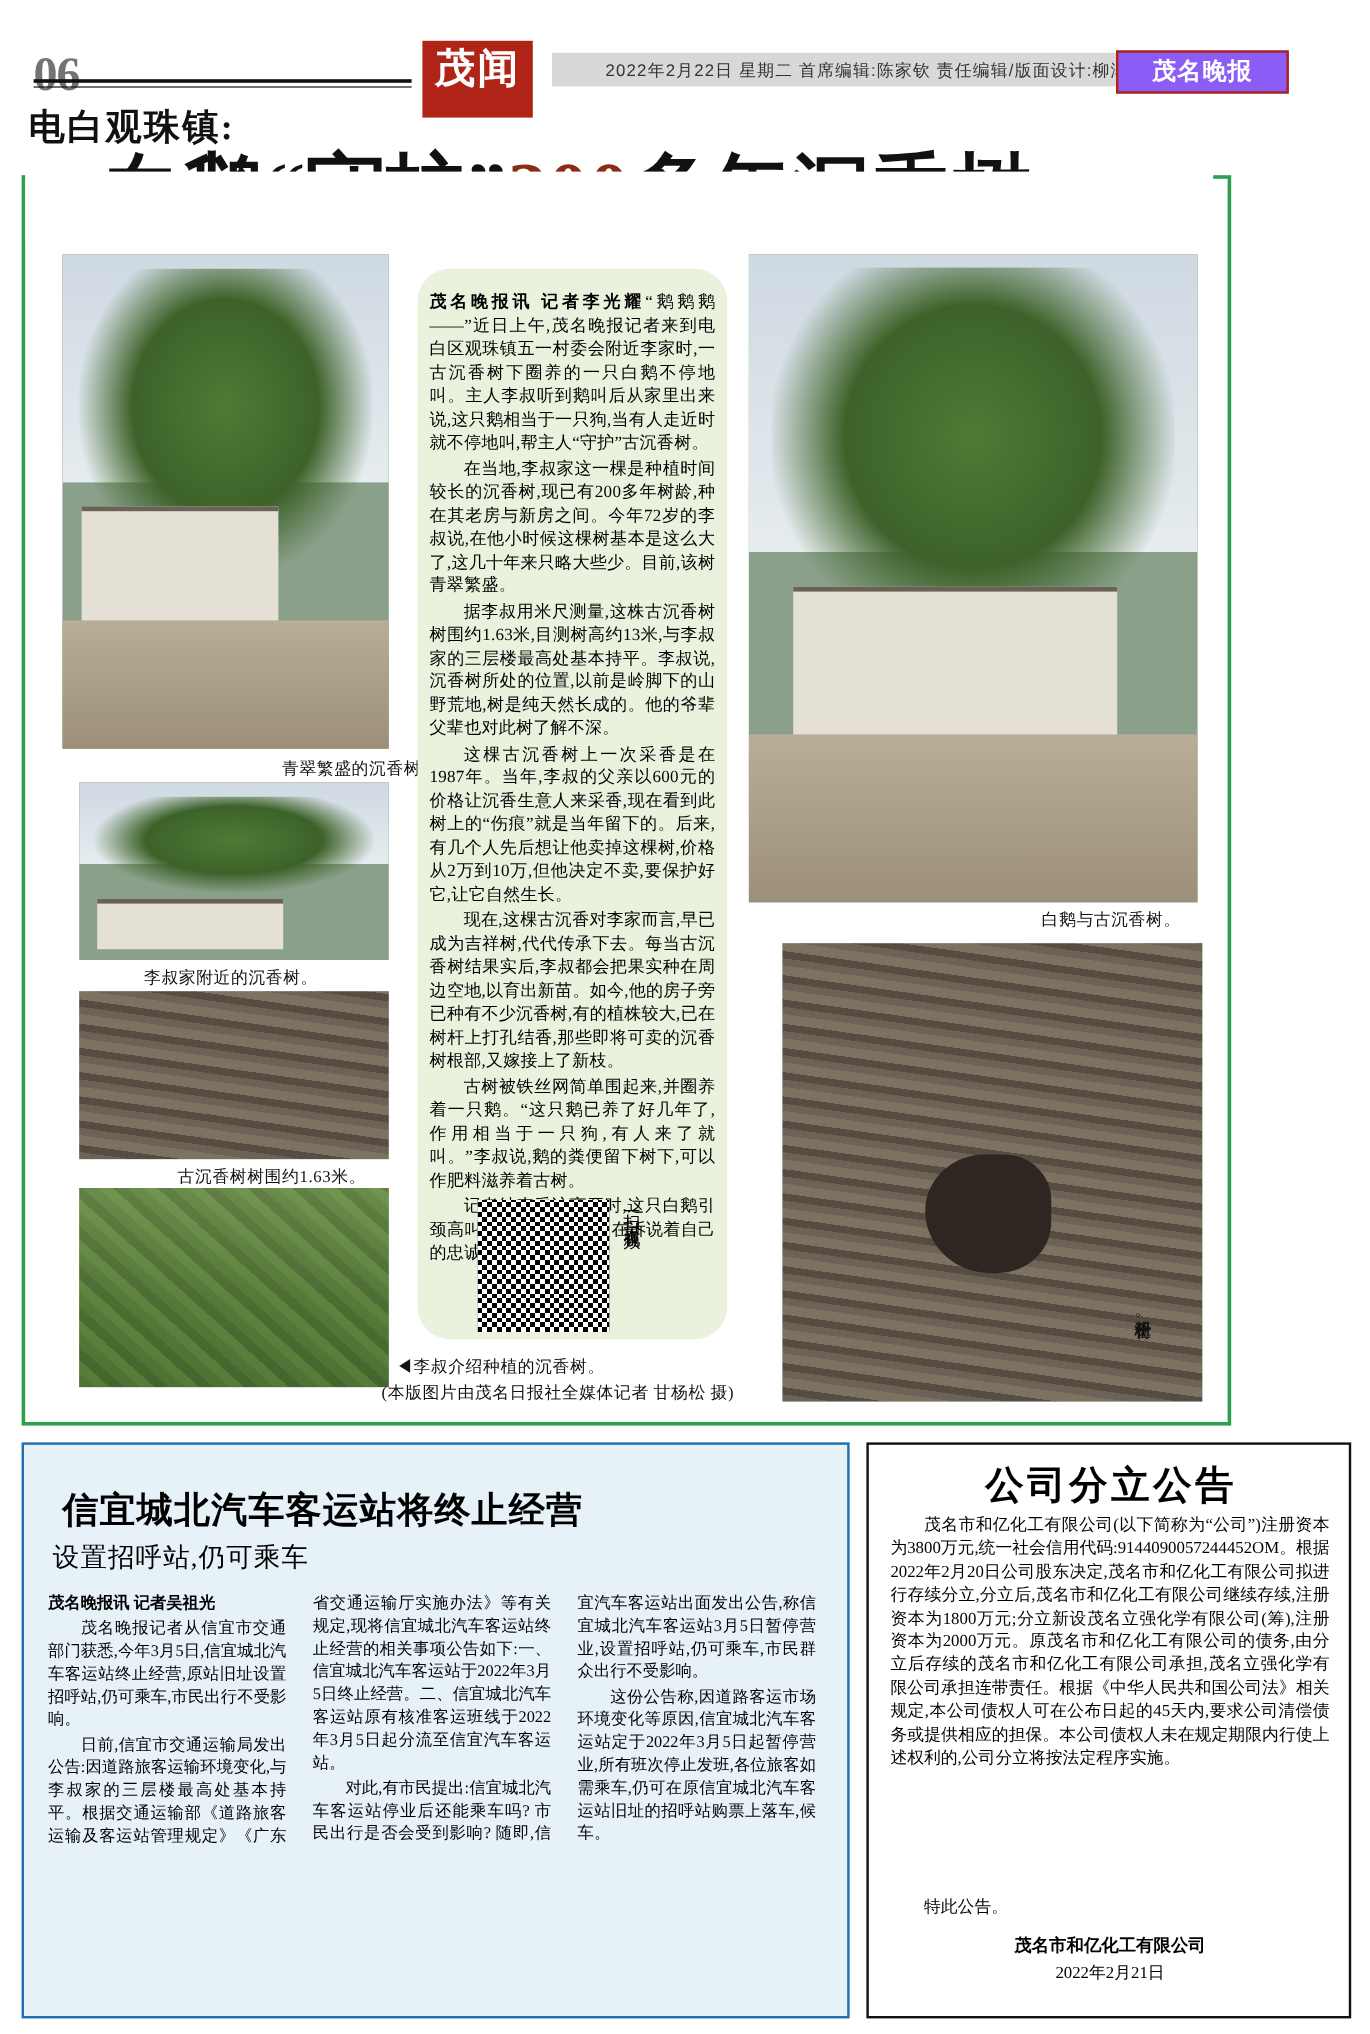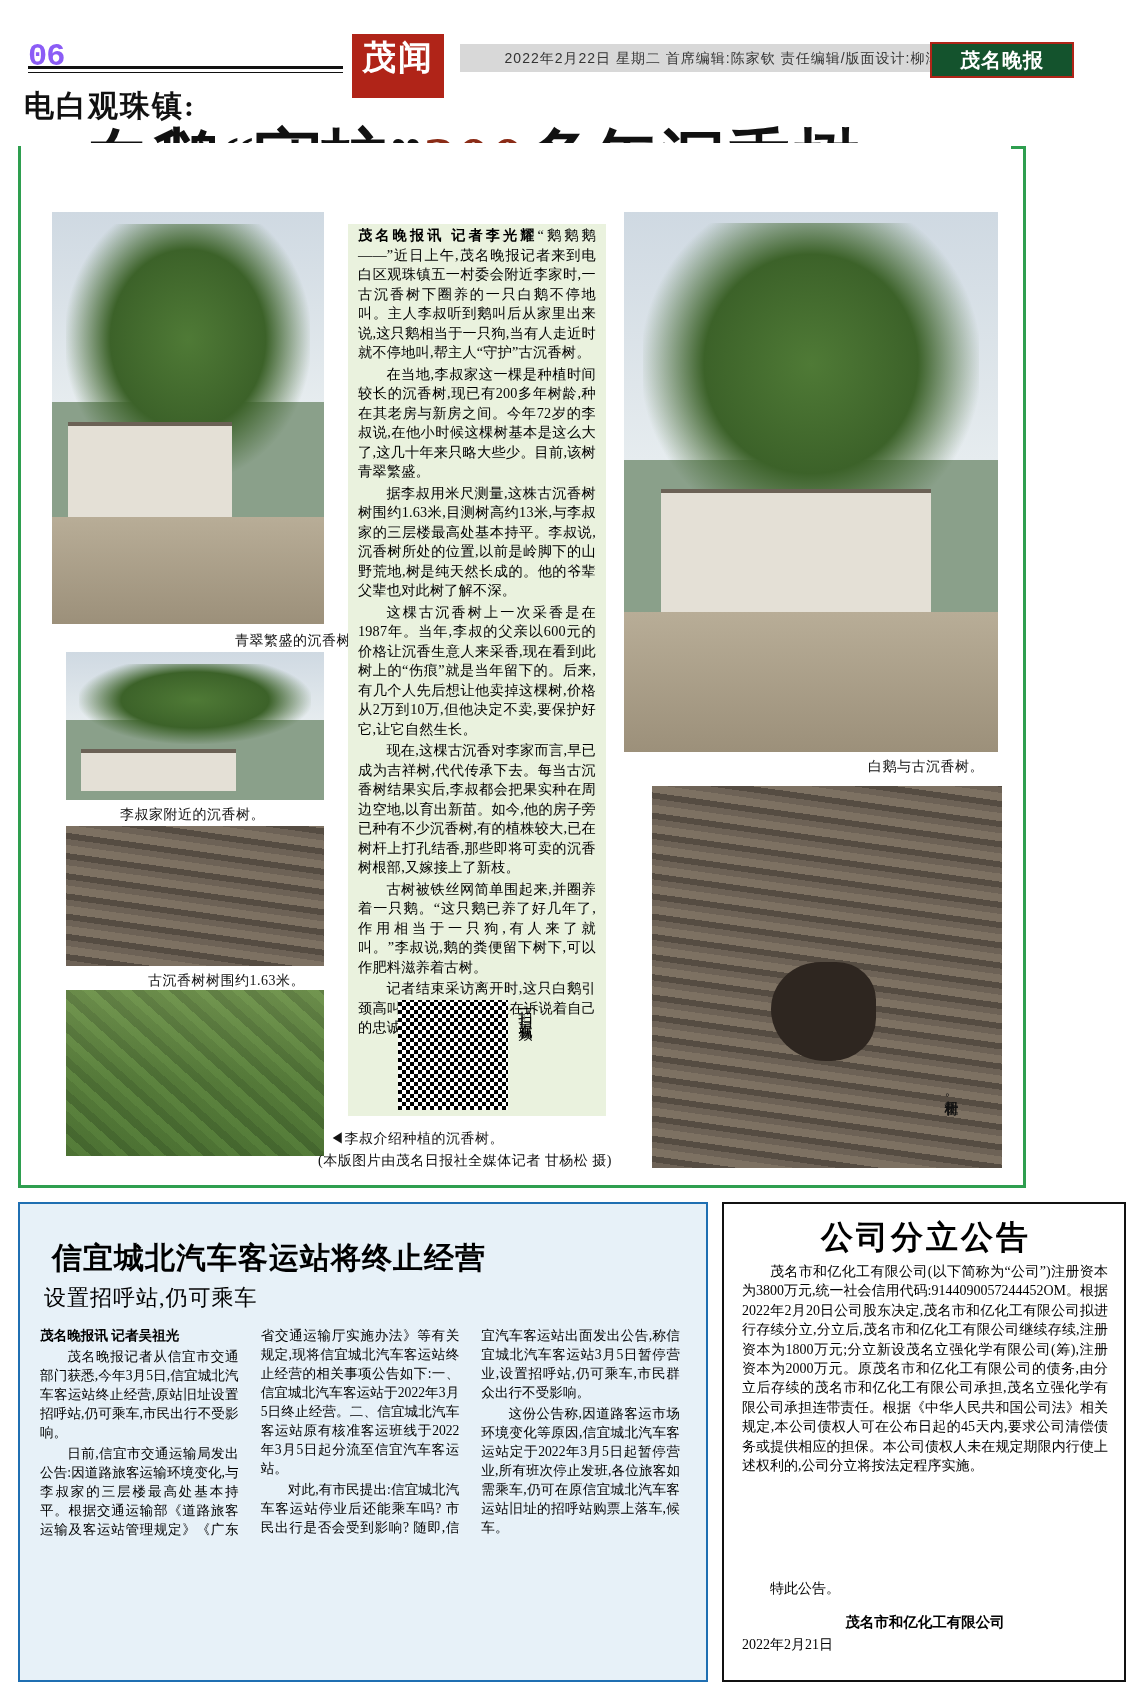--- a/index.html
+++ b/index.html
@@ -10,22 +10,22 @@
     color:#000;
     position:relative;
     overflow:hidden;
   }
   .page{position:relative;width:1142px;height:1695px;}
 
   
   .masthead{position:absolute;left:0;top:18px;width:1142px;height:58px;}
   .page-num{
     position:absolute;left:28px;top:20px;
-    font-size:32px;font-weight:bold;letter-spacing:-1px;
-    font-family:Liberation Mono, monospace;color:#8b5cf6;
+    font-size:40px;font-weight:bold;letter-spacing:-1px;
+    font-family:Liberation Serif, serif;color:#737373;
   }
   .rule-left{
     position:absolute;left:28px;top:48px;width:315px;height:3px;background:#111;
   }
   .rule-left.thin{top:54px;height:1px;}
   .section-title{
     position:absolute;left:352px;top:16px;
     width:92px;height:64px;
     background:#b02418;color:#fff;
     font-size:34px;font-weight:bold;
@@ -34,21 +34,21 @@
   }
   .dateline{
     position:absolute;left:460px;top:26px;width:540px;height:28px;
     background:#d8d8d8;color:#333;
     font-size:14px;line-height:28px;text-align:center;
     font-family:"Liberation Sans",sans-serif;
     letter-spacing:1px;
   }
   .paper-logo{
     position:absolute;left:930px;top:24px;width:140px;height:32px;
-    background:#14532d;color:#fff;border:2px solid #b02418;
+    background:#8b5cf6;color:#fff;border:2px solid #b02418;
     font-size:20px;font-weight:bold;text-align:center;line-height:32px;
     letter-spacing:1px;
   }
 
   
   .kicker{
     position:absolute;left:24px;top:86px;
     font-size:30px;font-weight:bold;letter-spacing:2px;color:#111;
   }
   .headline{
@@ -89,22 +89,23 @@
   
   .ph5{left:624px;top:212px;width:374px;height:540px;}
   .cap6{left:868px;top:758px;}
   .ph6{left:652px;top:786px;width:350px;height:382px;}
   .cap7{left:942px;top:1090px;writing-mode:vertical-rl;}
 
   
   .body-col{
     position:absolute;left:348px;top:224px;width:258px;height:892px;
     background:#eaf2de;
-    padding:2px 10px 0 10px;
+    padding:19px 10px 0 10px;
     box-sizing:border-box;
+    border-radius:27px;
   }
   .body-col p{
     margin:0 0 2px 0;
     font-size:14.2px;line-height:19.5px;
     text-align:justify;text-justify:inter-ideograph;
     text-indent:2em;
     letter-spacing:.2px;
   }
   .body-col p.lead{text-indent:0;}
   .lead b{font-weight:bold;}
@@ -157,21 +158,21 @@
     position:absolute;left:742px;top:1262px;width:366px;height:330px;
   }
   .br-body p{
     margin:0 0 1px 0;font-size:14px;line-height:19.4px;text-align:justify;text-indent:2em;
   }
   .br-sign{
     position:absolute;left:742px;top:1612px;width:366px;text-align:center;
     font-size:14.5px;font-weight:bold;line-height:21px;
   }
   .br-date{
-    position:absolute;left:742px;top:1634px;width:366px;text-align:left;
+    position:absolute;left:742px;top:1634px;width:366px;text-align:center;
     font-size:14px;line-height:21px;
   }
   .br-note{
     position:absolute;left:742px;top:1580px;font-size:14px;text-indent:2em;
   }
 
   
   .sky{position:absolute;left:0;top:0;right:0;height:46%;background:linear-gradient(#cfd9e2,#e6ecef);}
   .tree{position:absolute;left:5%;top:3%;width:90%;height:62%;
         background:radial-gradient(ellipse at 50% 45%, #4f7a36 0%, #3c6229 45%, rgba(60,98,41,0) 72%);}

